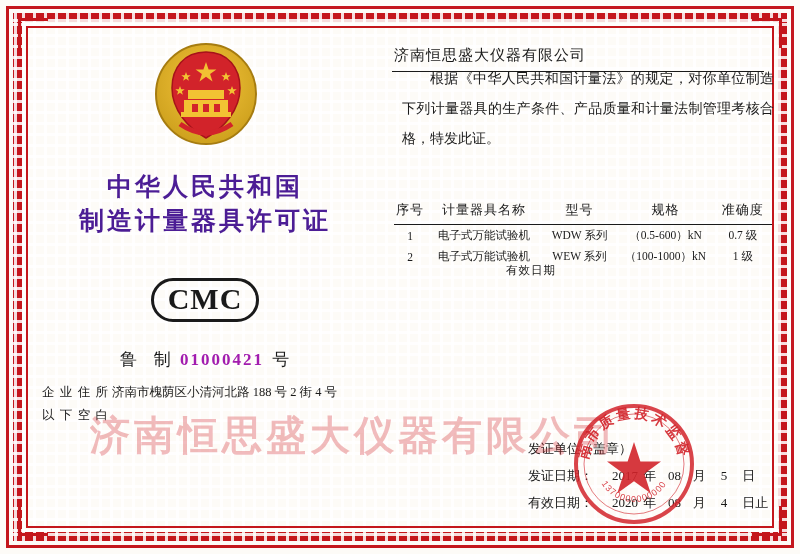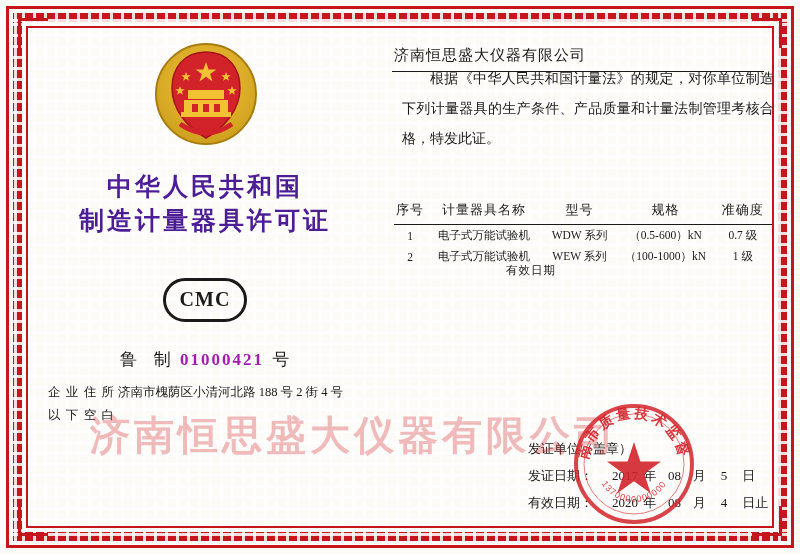--- a/index.html
+++ b/index.html
@@ -103,21 +103,21 @@
     width: 350px;
     text-align: center;
   }
   .cmc-box {
     display: inline-block;
     border: 3px solid #1a1a1a;
     border-radius: 22px;
     padding: 2px 14px 4px 14px;
     font-family: "Liberation Serif", "DejaVu Serif", serif;
     font-weight: bold;
-    font-size: 20px;
+    font-size: 30px;
     letter-spacing: 1px;
     color: #1a1a1a;
     line-height: 32px;
   }
   .cert-no {
     position: absolute;
     left: 0;
     top: 318px;
     width: 350px;
     text-align: center;
@@ -126,21 +126,21 @@
     letter-spacing: 1px;
   }
   .cert-no .no-code {
     color: #a21caf;
     font-weight: bold;
     letter-spacing: 2px;
     padding: 0 3px;
   }
   .addr-block {
     position: absolute;
-    left: 18px;
+    left: 12px;
     top: 352px;
     width: 320px;
     font-size: 12.5px;
     color: #1a1a1a;
     line-height: 21px;
   }
   .addr-row {
     display: flex;
     margin-bottom: 2px;
   }

